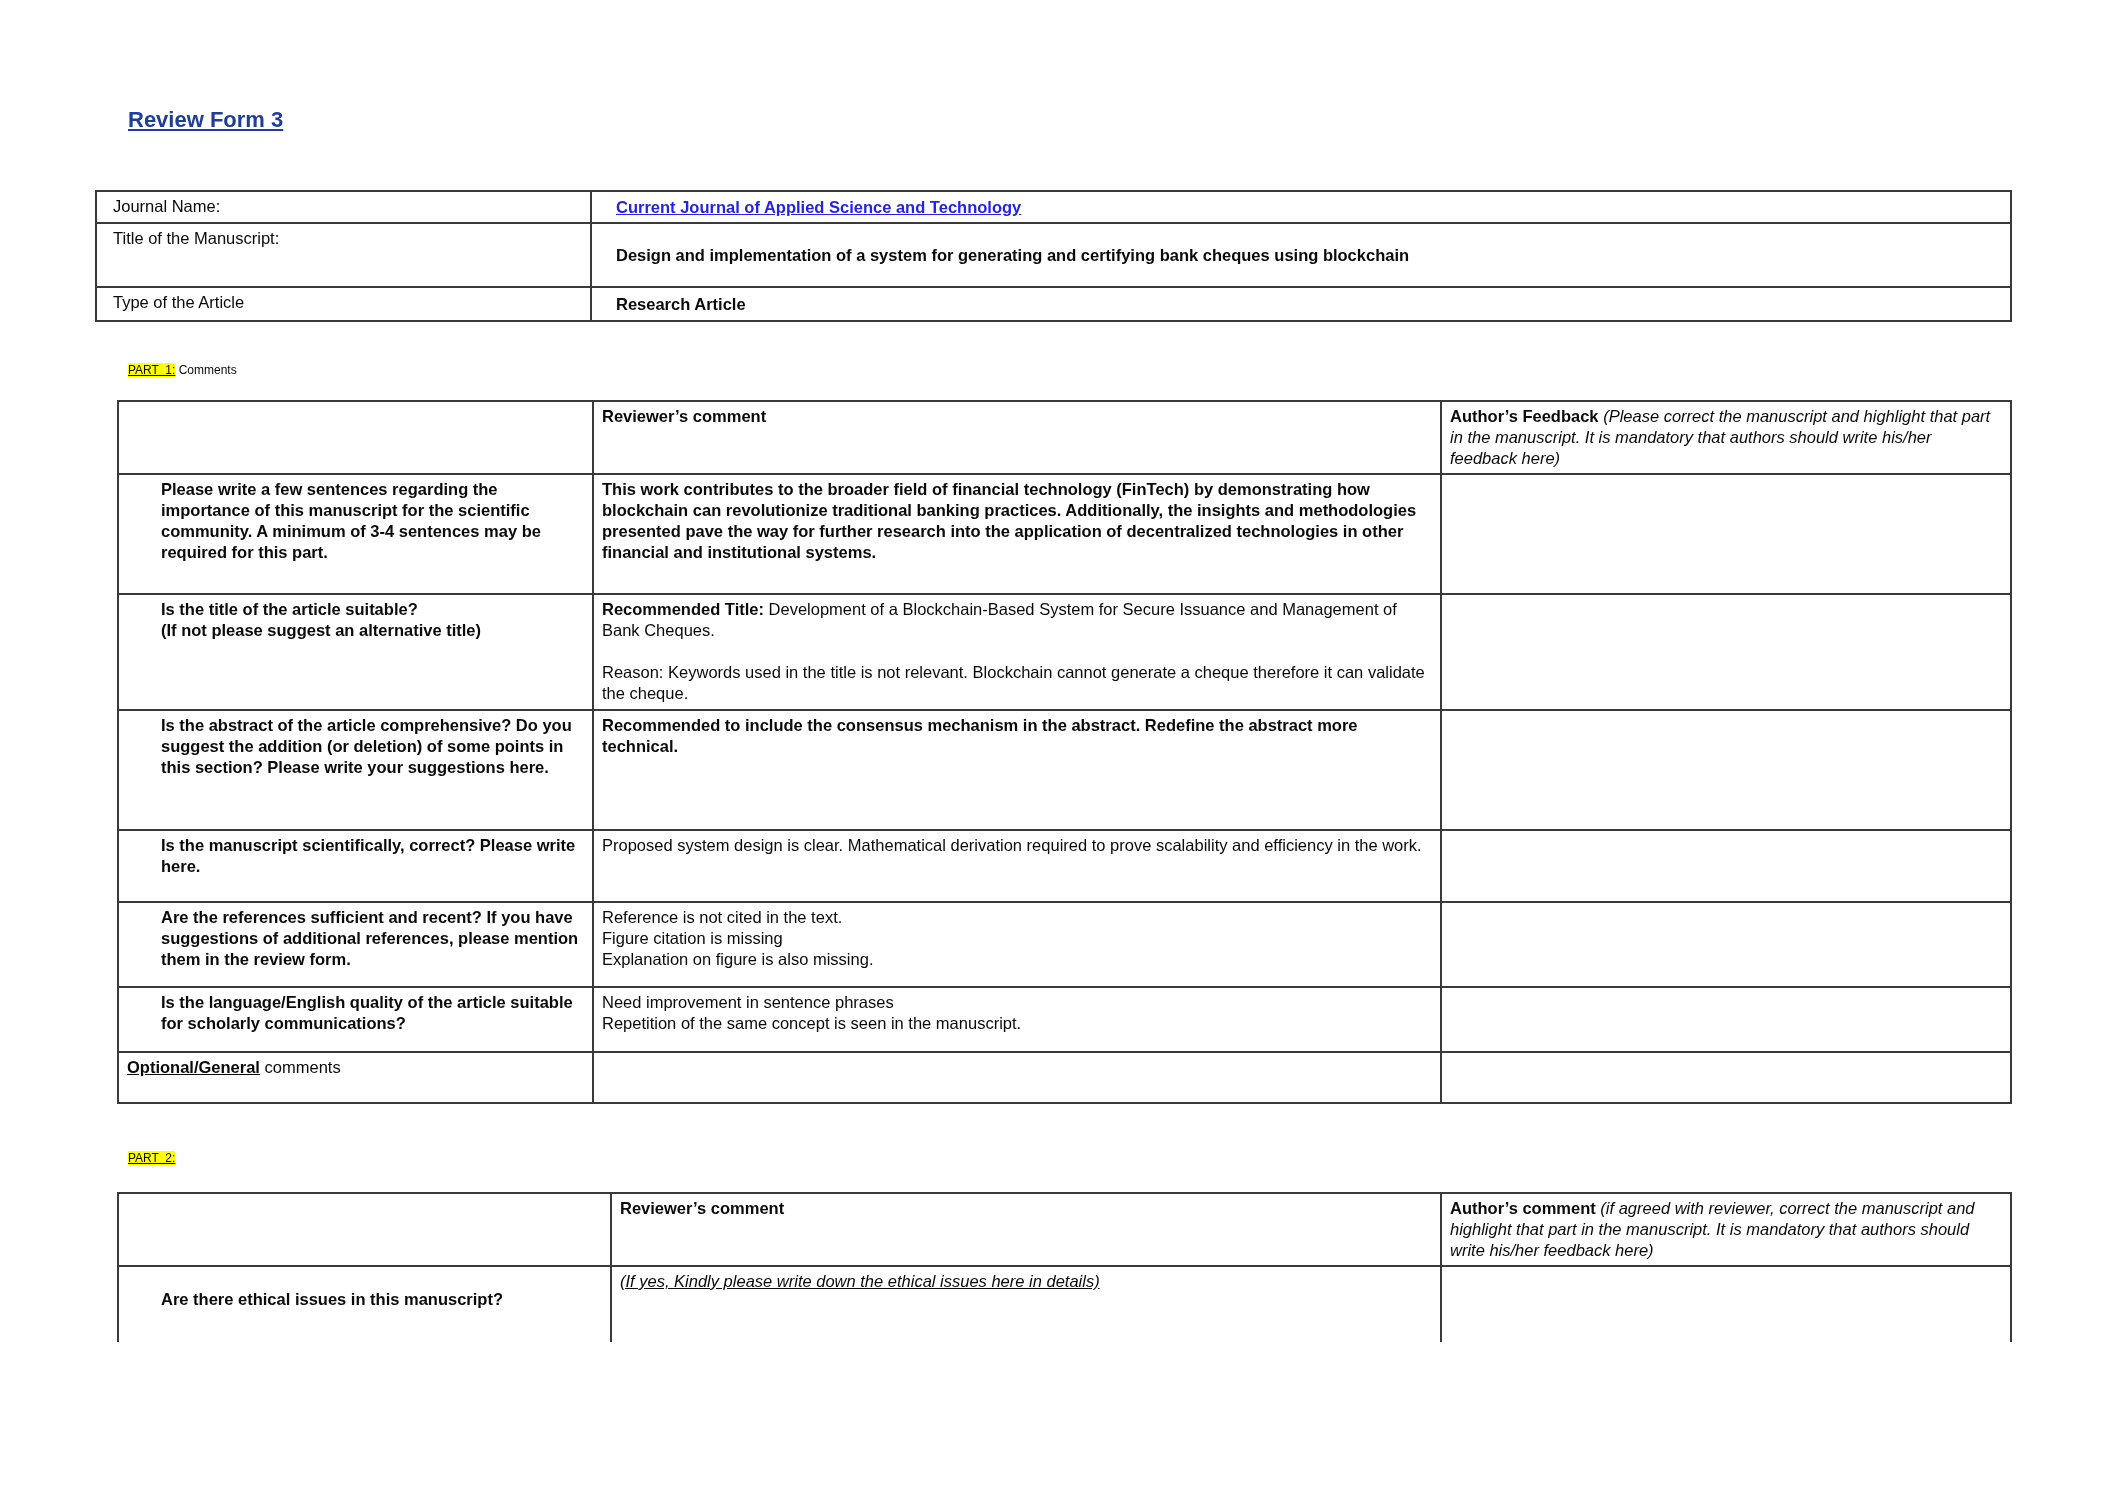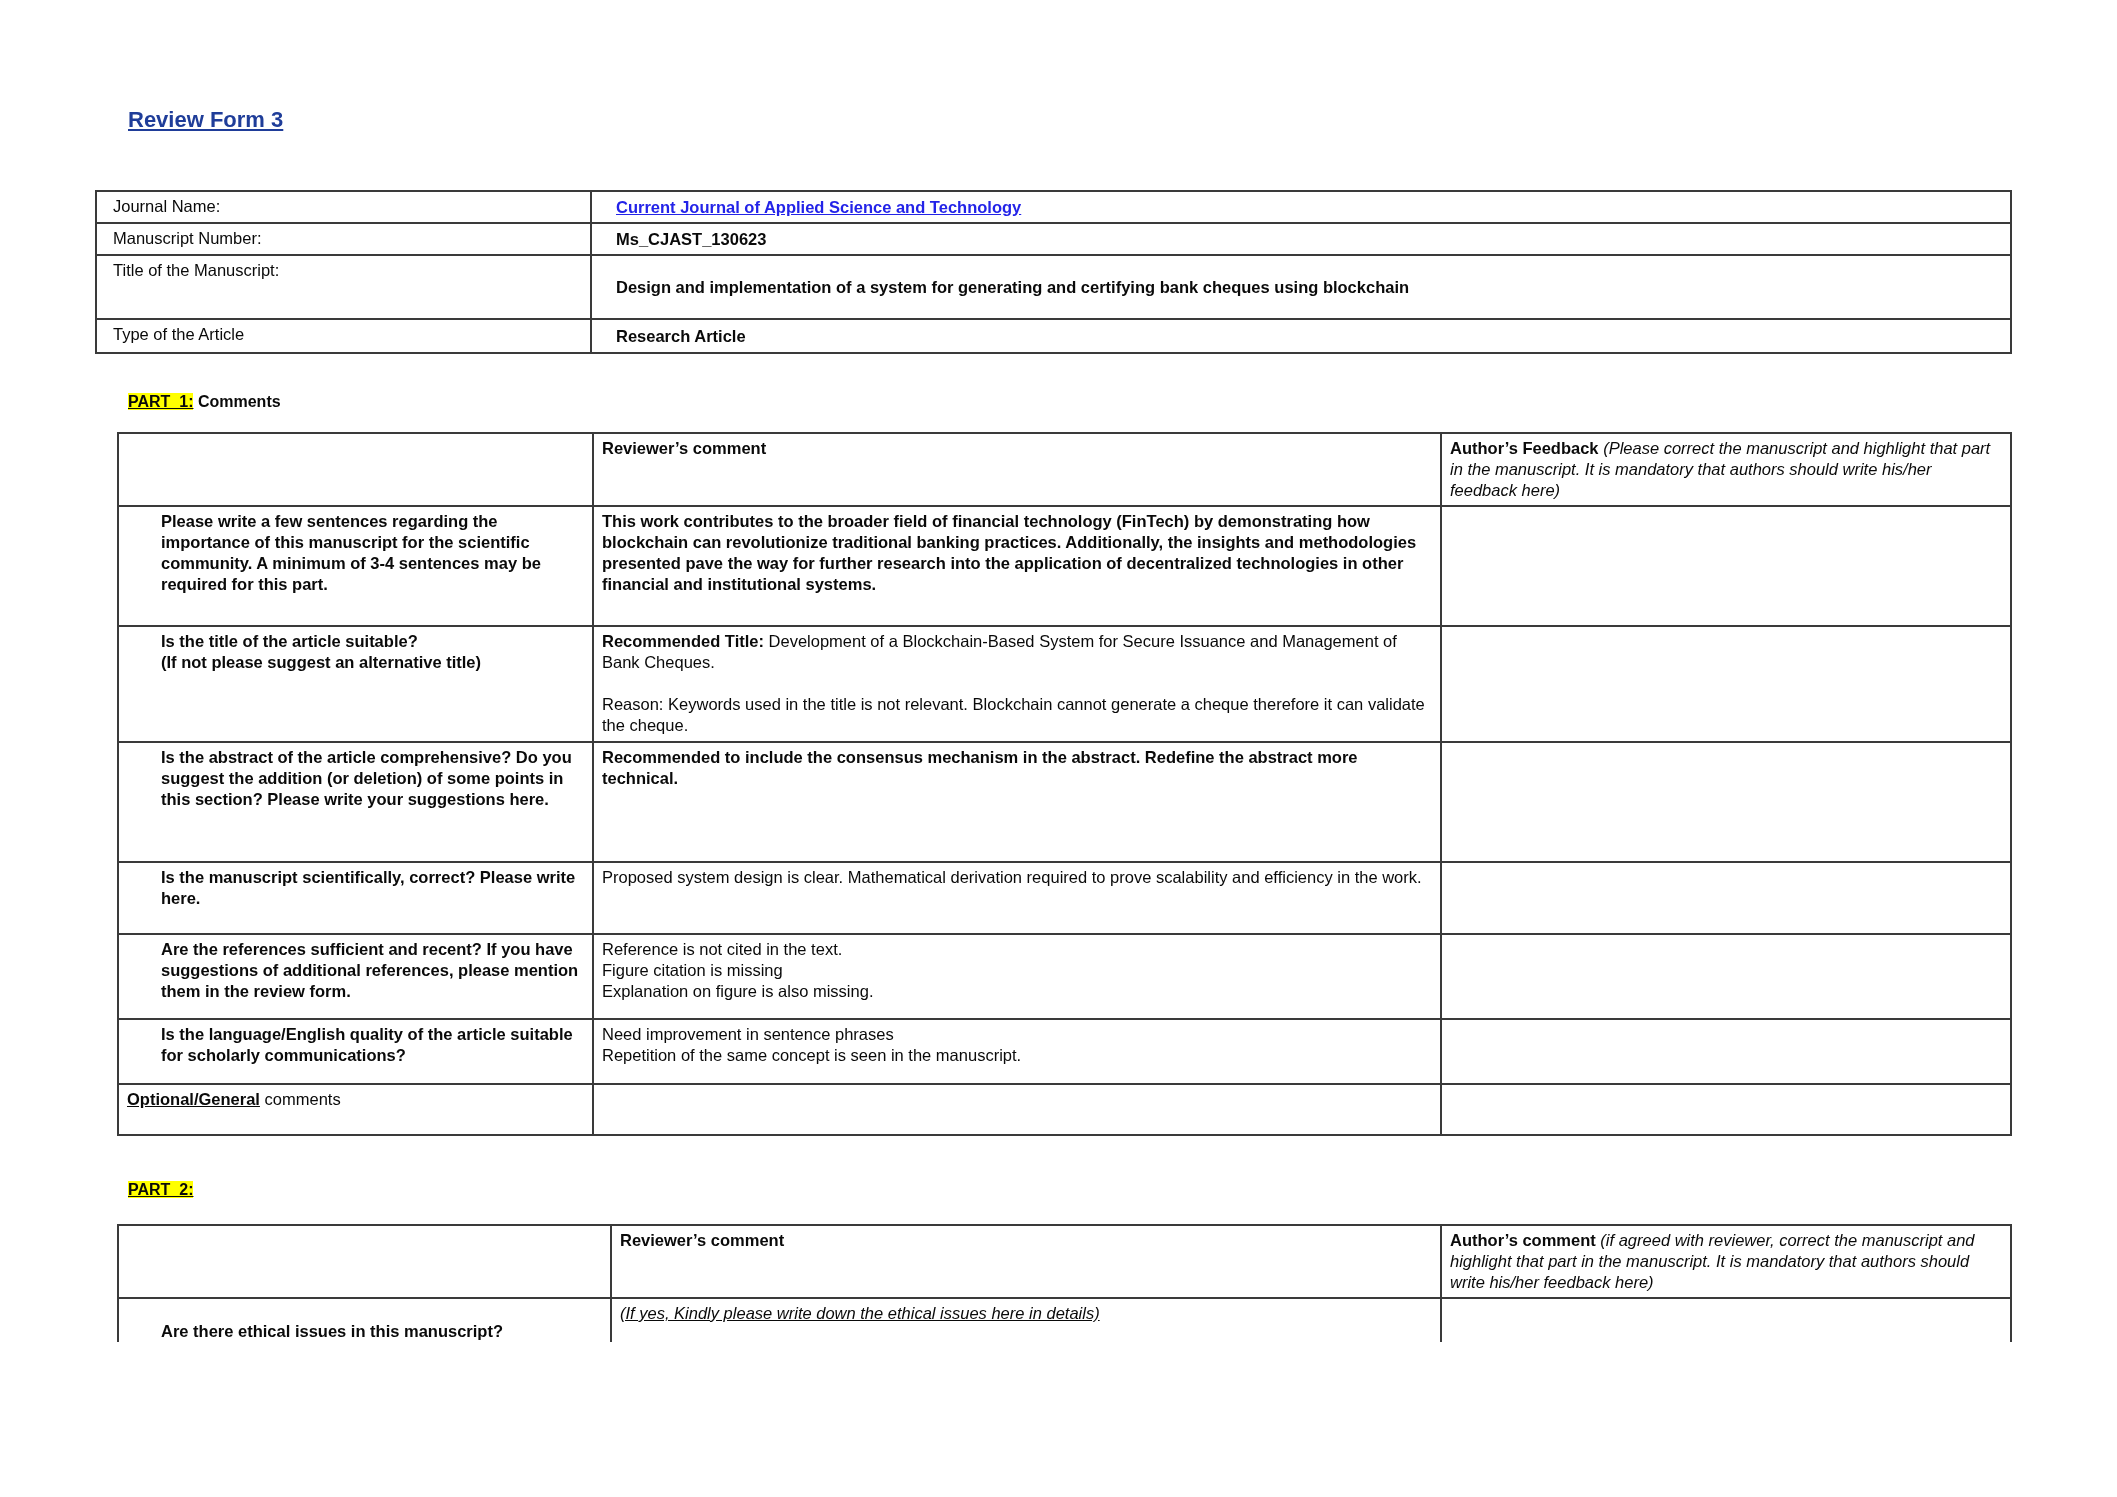--- a/index.html
+++ b/index.html
@@ -19,21 +19,21 @@
   .info-table .c-value{width:1420px;}
   .info-table td.lbl{padding-left:16px;vertical-align:top;}
   .info-table td.val{padding-left:24px;vertical-align:middle;font-weight:bold;}
   .info-r0 td{height:22px;}
   .info-r1 td{height:22px;}
   .info-r2 td{height:54px;}
   .info-r3 td{height:24px;}
   .link{color:#2323e8;font-weight:bold;text-decoration:underline;cursor:pointer;}
 
   
-  .part-heading{margin-left:33px;font-size:16px;line-height:24px;font-weight:bold;}
+  .part-heading{margin-left:33px;font-size:12px;line-height:24px;font-weight:normal;}
   .ph1{margin-top:36px;}
   .ph2{margin-top:42px;}
   .hl{background:#ffff00;white-space:pre;text-decoration:underline;}
 
   
   .review-table{width:1892px;margin-left:22px;}
   .rt1{margin-top:18px;}
   .rt2{margin-top:22px;}
   .rt1 .c-q{width:475px;}
   .rt1 .c-rc{width:848px;}
@@ -75,24 +75,20 @@
 
   <table class="info-table">
     <colgroup>
         <col class="c-label">
         <col class="c-value">
       </colgroup>
     <tbody id="info-body">
         <tr class="info-r0">
           <td class="lbl">Journal Name:</td>
           <td class="val"><span class="link">Current Journal of Applied Science and Technology</span></td>
-        </tr>
-        <tr class="info-r1">
-          <td class="lbl">Manuscript Number:</td>
-          <td class="val">Ms_CJAST_130623</td>
         </tr>
         <tr class="info-r2">
           <td class="lbl">Title of the Manuscript:</td>
           <td class="val">Design and implementation of a system for generating and certifying bank cheques using blockchain</td>
         </tr>
         <tr class="info-r3">
           <td class="lbl">Type of the Article</td>
           <td class="val">Research Article</td>
         </tr>
       </tbody>

